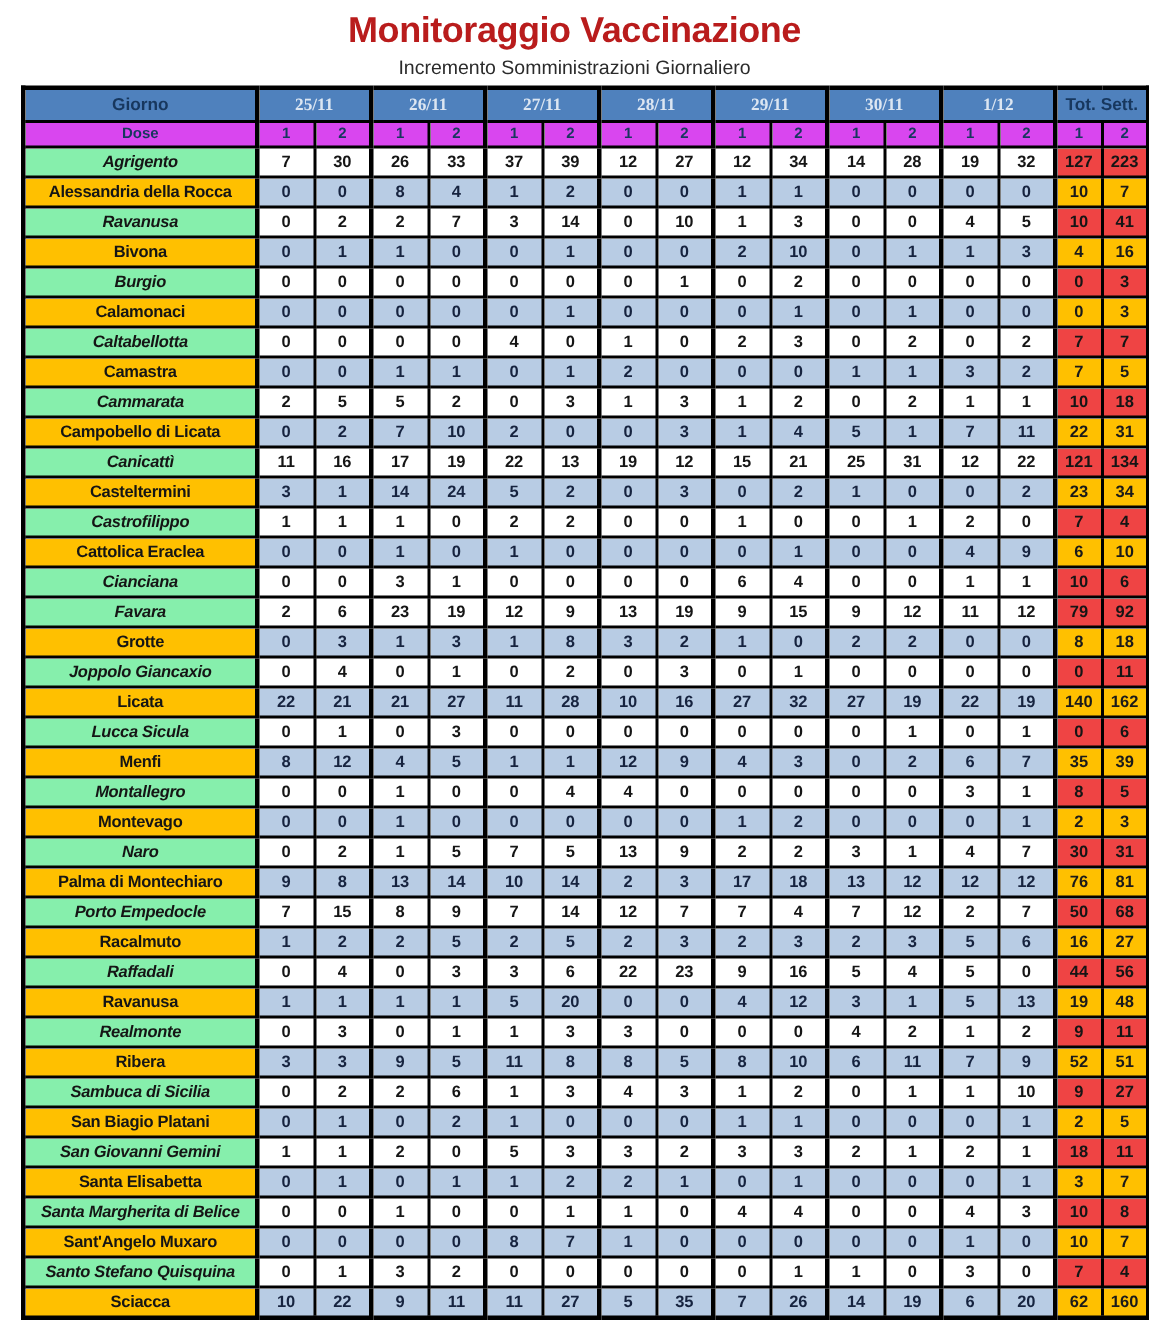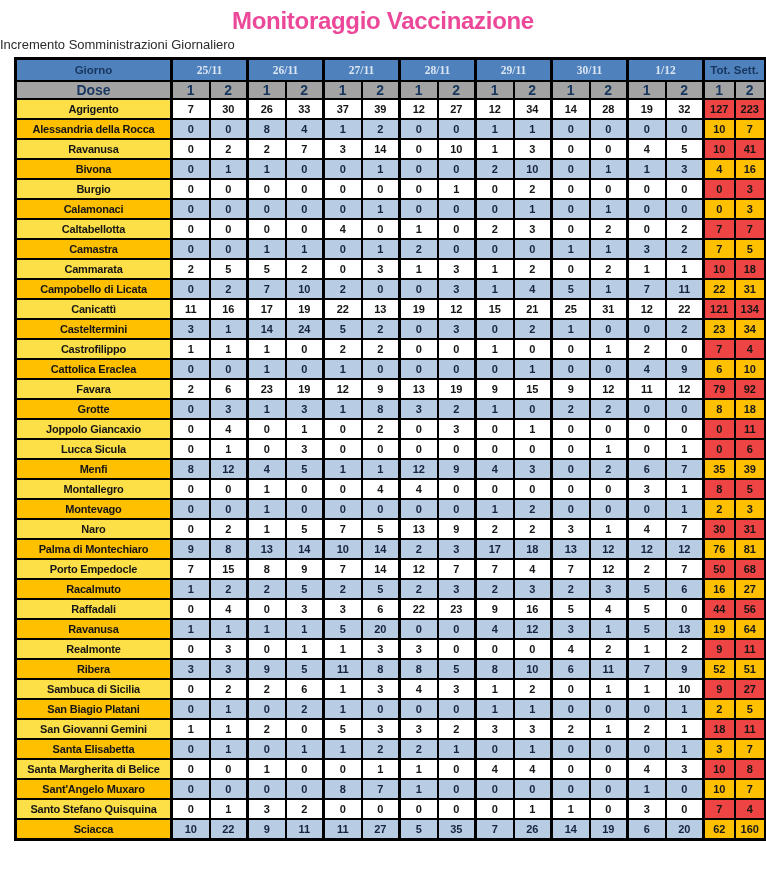--- a/index.html
+++ b/index.html
@@ -2,45 +2,45 @@
 <html><head>
 <meta charset="utf-8">
 <style>
   html,body{margin:0;padding:0;}
   body{
     width:766px;height:881px;background:#ffffff;
     font-family:"Liberation Sans",sans-serif;
     -webkit-font-smoothing:antialiased;
   }
   .title{
-    text-align:center;font-size:24px;font-weight:bold;color:#ec4899;
+    text-align:center;font-size:24px;font-weight:bold;color:#b91c1c;
     padding-top:6px;line-height:30px;letter-spacing:-0.3px;
   }
   .subtitle{
-    text-align:left;font-size:13px;font-weight:normal;color:#2b2b2b;
+    text-align:center;font-size:13px;font-weight:normal;color:#2b2b2b;
     line-height:17px;
   }
   table{
     border-collapse:collapse;table-layout:fixed;width:750px;
     margin:4px 0 0 14px;border:3px solid #000;
   }
   th,td{
     border:2px solid #000;padding:0;text-align:center;font-weight:700;
     overflow:hidden;white-space:nowrap;
   }
   th.grp,td.grp{border-left-width:3px;}
   thead tr.r1 th{background:#4f81bd;height:20px;font-size:11.5px;}
-  thead tr.r2 th{background:#a3a3a3;height:15px;font-size:14px;}
+  thead tr.r2 th{background:#d946ef;height:15px;font-size:10px;}
   th.corner{color:#17375e;}
   th.date{color:#dce6f2;font-weight:700;font-family:Liberation Serif, serif;}
   th.tothead{color:#17375e;}
   th.dose{color:#17375e;}
   tbody td{height:18px;font-size:11px;color:#151515;}
   td.name{font-size:11px;letter-spacing:-0.2px;}
-  tr.plain td.name{background:#fde047;}
+  tr.plain td.name{background:#86efac;font-style:italic;}
   tr.plain td.val{background:#ffffff;}
   tr.plain td.tot{background:#ef4444;}
   tr.hl td.name{background:#ffc000;margin-top:21px;}
   tr.hl td.val{background:#b8cce4;color:#16233f;}
   tr.hl td.tot{background:#ffc000;color:#1a1a1a;}
 </style>
 </head>
 <body>
 
 <div class="title">Monitoraggio Vaccinazione</div>
@@ -359,20 +359,39 @@
         <td class="val grp">0</td>
         <td class="val">1</td>
         <td class="val grp">0</td>
         <td class="val">0</td>
         <td class="val grp">4</td>
         <td class="val">9</td>
         <td class="tot grp">6</td>
         <td class="tot">10</td>
       </tr>
       <tr class="plain">
+        <td class="name">Cianciana</td>
+        <td class="val grp">0</td>
+        <td class="val">0</td>
+        <td class="val grp">3</td>
+        <td class="val">1</td>
+        <td class="val grp">0</td>
+        <td class="val">0</td>
+        <td class="val grp">0</td>
+        <td class="val">0</td>
+        <td class="val grp">6</td>
+        <td class="val">4</td>
+        <td class="val grp">0</td>
+        <td class="val">0</td>
+        <td class="val grp">1</td>
+        <td class="val">1</td>
+        <td class="tot grp">10</td>
+        <td class="tot">6</td>
+      </tr>
+      <tr class="plain">
         <td class="name">Favara</td>
         <td class="val grp">2</td>
         <td class="val">6</td>
         <td class="val grp">23</td>
         <td class="val">19</td>
         <td class="val grp">12</td>
         <td class="val">9</td>
         <td class="val grp">13</td>
         <td class="val">19</td>
         <td class="val grp">9</td>
@@ -415,20 +434,39 @@
         <td class="val">3</td>
         <td class="val grp">0</td>
         <td class="val">1</td>
         <td class="val grp">0</td>
         <td class="val">0</td>
         <td class="val grp">0</td>
         <td class="val">0</td>
         <td class="tot grp">0</td>
         <td class="tot">11</td>
       </tr>
+      <tr class="hl">
+        <td class="name">Licata</td>
+        <td class="val grp">22</td>
+        <td class="val">21</td>
+        <td class="val grp">21</td>
+        <td class="val">27</td>
+        <td class="val grp">11</td>
+        <td class="val">28</td>
+        <td class="val grp">10</td>
+        <td class="val">16</td>
+        <td class="val grp">27</td>
+        <td class="val">32</td>
+        <td class="val grp">27</td>
+        <td class="val">19</td>
+        <td class="val grp">22</td>
+        <td class="val">19</td>
+        <td class="tot grp">140</td>
+        <td class="tot">162</td>
+      </tr>
       <tr class="plain">
         <td class="name">Lucca Sicula</td>
         <td class="val grp">0</td>
         <td class="val">1</td>
         <td class="val grp">0</td>
         <td class="val">3</td>
         <td class="val grp">0</td>
         <td class="val">0</td>
         <td class="val grp">0</td>
         <td class="val">0</td>
@@ -603,21 +641,21 @@
         <td class="val">20</td>
         <td class="val grp">0</td>
         <td class="val">0</td>
         <td class="val grp">4</td>
         <td class="val">12</td>
         <td class="val grp">3</td>
         <td class="val">1</td>
         <td class="val grp">5</td>
         <td class="val">13</td>
         <td class="tot grp">19</td>
-        <td class="tot">64</td>
+        <td class="tot">48</td>
       </tr>
       <tr class="plain">
         <td class="name">Realmonte</td>
         <td class="val grp">0</td>
         <td class="val">3</td>
         <td class="val grp">0</td>
         <td class="val">1</td>
         <td class="val grp">1</td>
         <td class="val">3</td>
         <td class="val grp">3</td>

